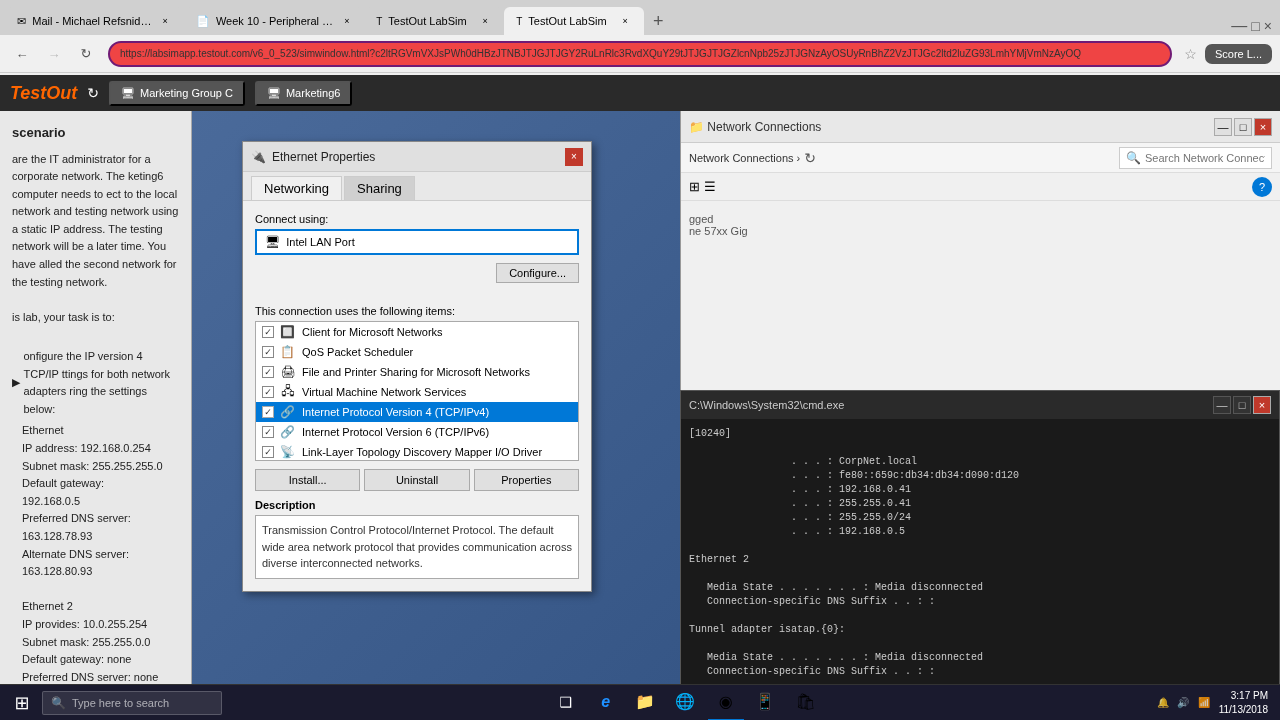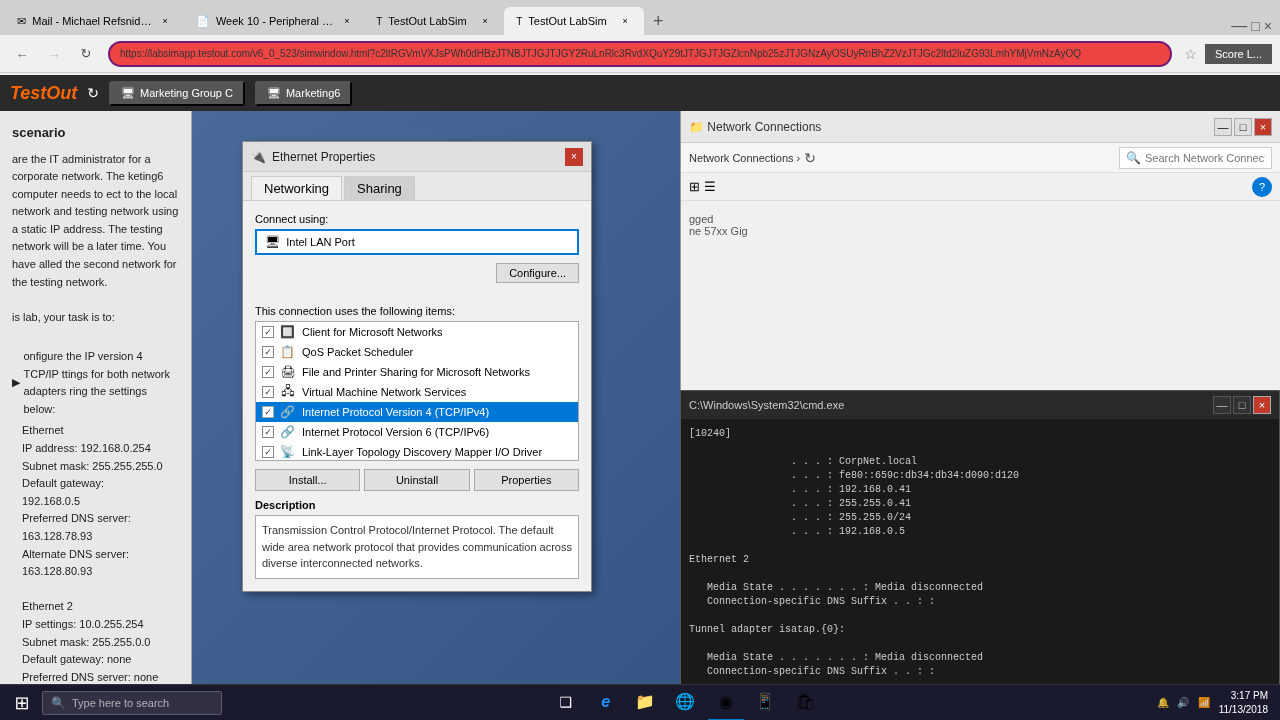--- a/index.html
+++ b/index.html
@@ -11,21 +11,21 @@
     .tab { height: 28px; padding: 0 12px; display: flex; align-items: center; gap: 6px; font-size: 11px; background: #d0d0d0; border-radius: 6px 6px 0 0; cursor: pointer; min-width: 140px; max-width: 180px; }
     .tab.active { background: #f0f0f0; }
     .tab-close { width: 14px; height: 14px; border-radius: 50%; display: flex; align-items: center; justify-content: center; font-size: 9px; cursor: pointer; margin-left: auto; }
     .tab-label { font-size: 11px; white-space: nowrap; overflow: hidden; text-overflow: ellipsis; max-width: 120px; }
     .new-tab-btn { width: 28px; height: 28px; display: flex; align-items: center; justify-content: center; font-size: 18px; cursor: pointer; color: #555; }
     .nav-bar { background: #f0f0f0; height: 38px; display: flex; align-items: center; padding: 0 8px; gap: 4px; border-bottom: 1px solid #ccc; }
     .nav-btn { width: 28px; height: 28px; display: flex; align-items: center; justify-content: center; border-radius: 50%; cursor: pointer; font-size: 13px; color: #555; }
     .address-bar { flex: 1; height: 26px; background: #ef4444; border: 2px solid #701a75; border-radius: 13px; display: flex; align-items: center; padding: 0 10px; font-size: 11px; color: #333; margin: 0 4px; }
     .address-text { font-size: 10px; color: #333; overflow: hidden; text-overflow: ellipsis; white-space: nowrap; }
     .star-btn { font-size: 14px; color: #888; cursor: pointer; margin-left: 4px; }
-    .score-btn { background: #555; color: white; padding: 4px 10px; border-radius: 0; font-size: 11px; cursor: pointer; }
+    .score-btn { background: #555; color: white; padding: 4px 10px; border-radius: 7px; font-size: 11px; cursor: pointer; }
 
     
     .testout-bar { background: #2a2a2a; height: 36px; display: flex; align-items: center; padding: 0 10px; gap: 10px; }
     .testout-logo { color: #ff6600; font-size: 18px; font-weight: bold; font-style: italic; }
     .refresh-btn { color: white; font-size: 14px; cursor: pointer; }
     .machine-btn { background: #555; color: white; padding: 4px 10px; border-radius: 3px; font-size: 11px; cursor: pointer; display: flex; align-items: center; gap: 5px; }
 
     
     .main-area { display: flex; height: calc(720px - 75px - 36px); background: #ccc; }
 
@@ -180,21 +180,21 @@
       </div>
       <div class="indent">
         <p>Ethernet</p>
         <p>IP address: 192.168.0.254</p>
         <p>Subnet mask: 255.255.255.0</p>
         <p>Default gateway:<br>192.168.0.5</p>
         <p>Preferred DNS server:<br>163.128.78.93</p>
         <p>Alternate DNS server:<br>163.128.80.93</p>
         <br>
         <p>Ethernet 2</p>
-        <p>IP settings: 10.0.255.254</p>
+        <p>IP provides: 10.0.255.254</p>
         <p>Subnet mask: 255.255.0.0</p>
         <p>Default gateway: none</p>
         <p>Preferred DNS server: none</p>
         <p>Alternate DNS server: none</p>
       </div>
     </div>
   </div>
 
   <div class="sim-area">
 

